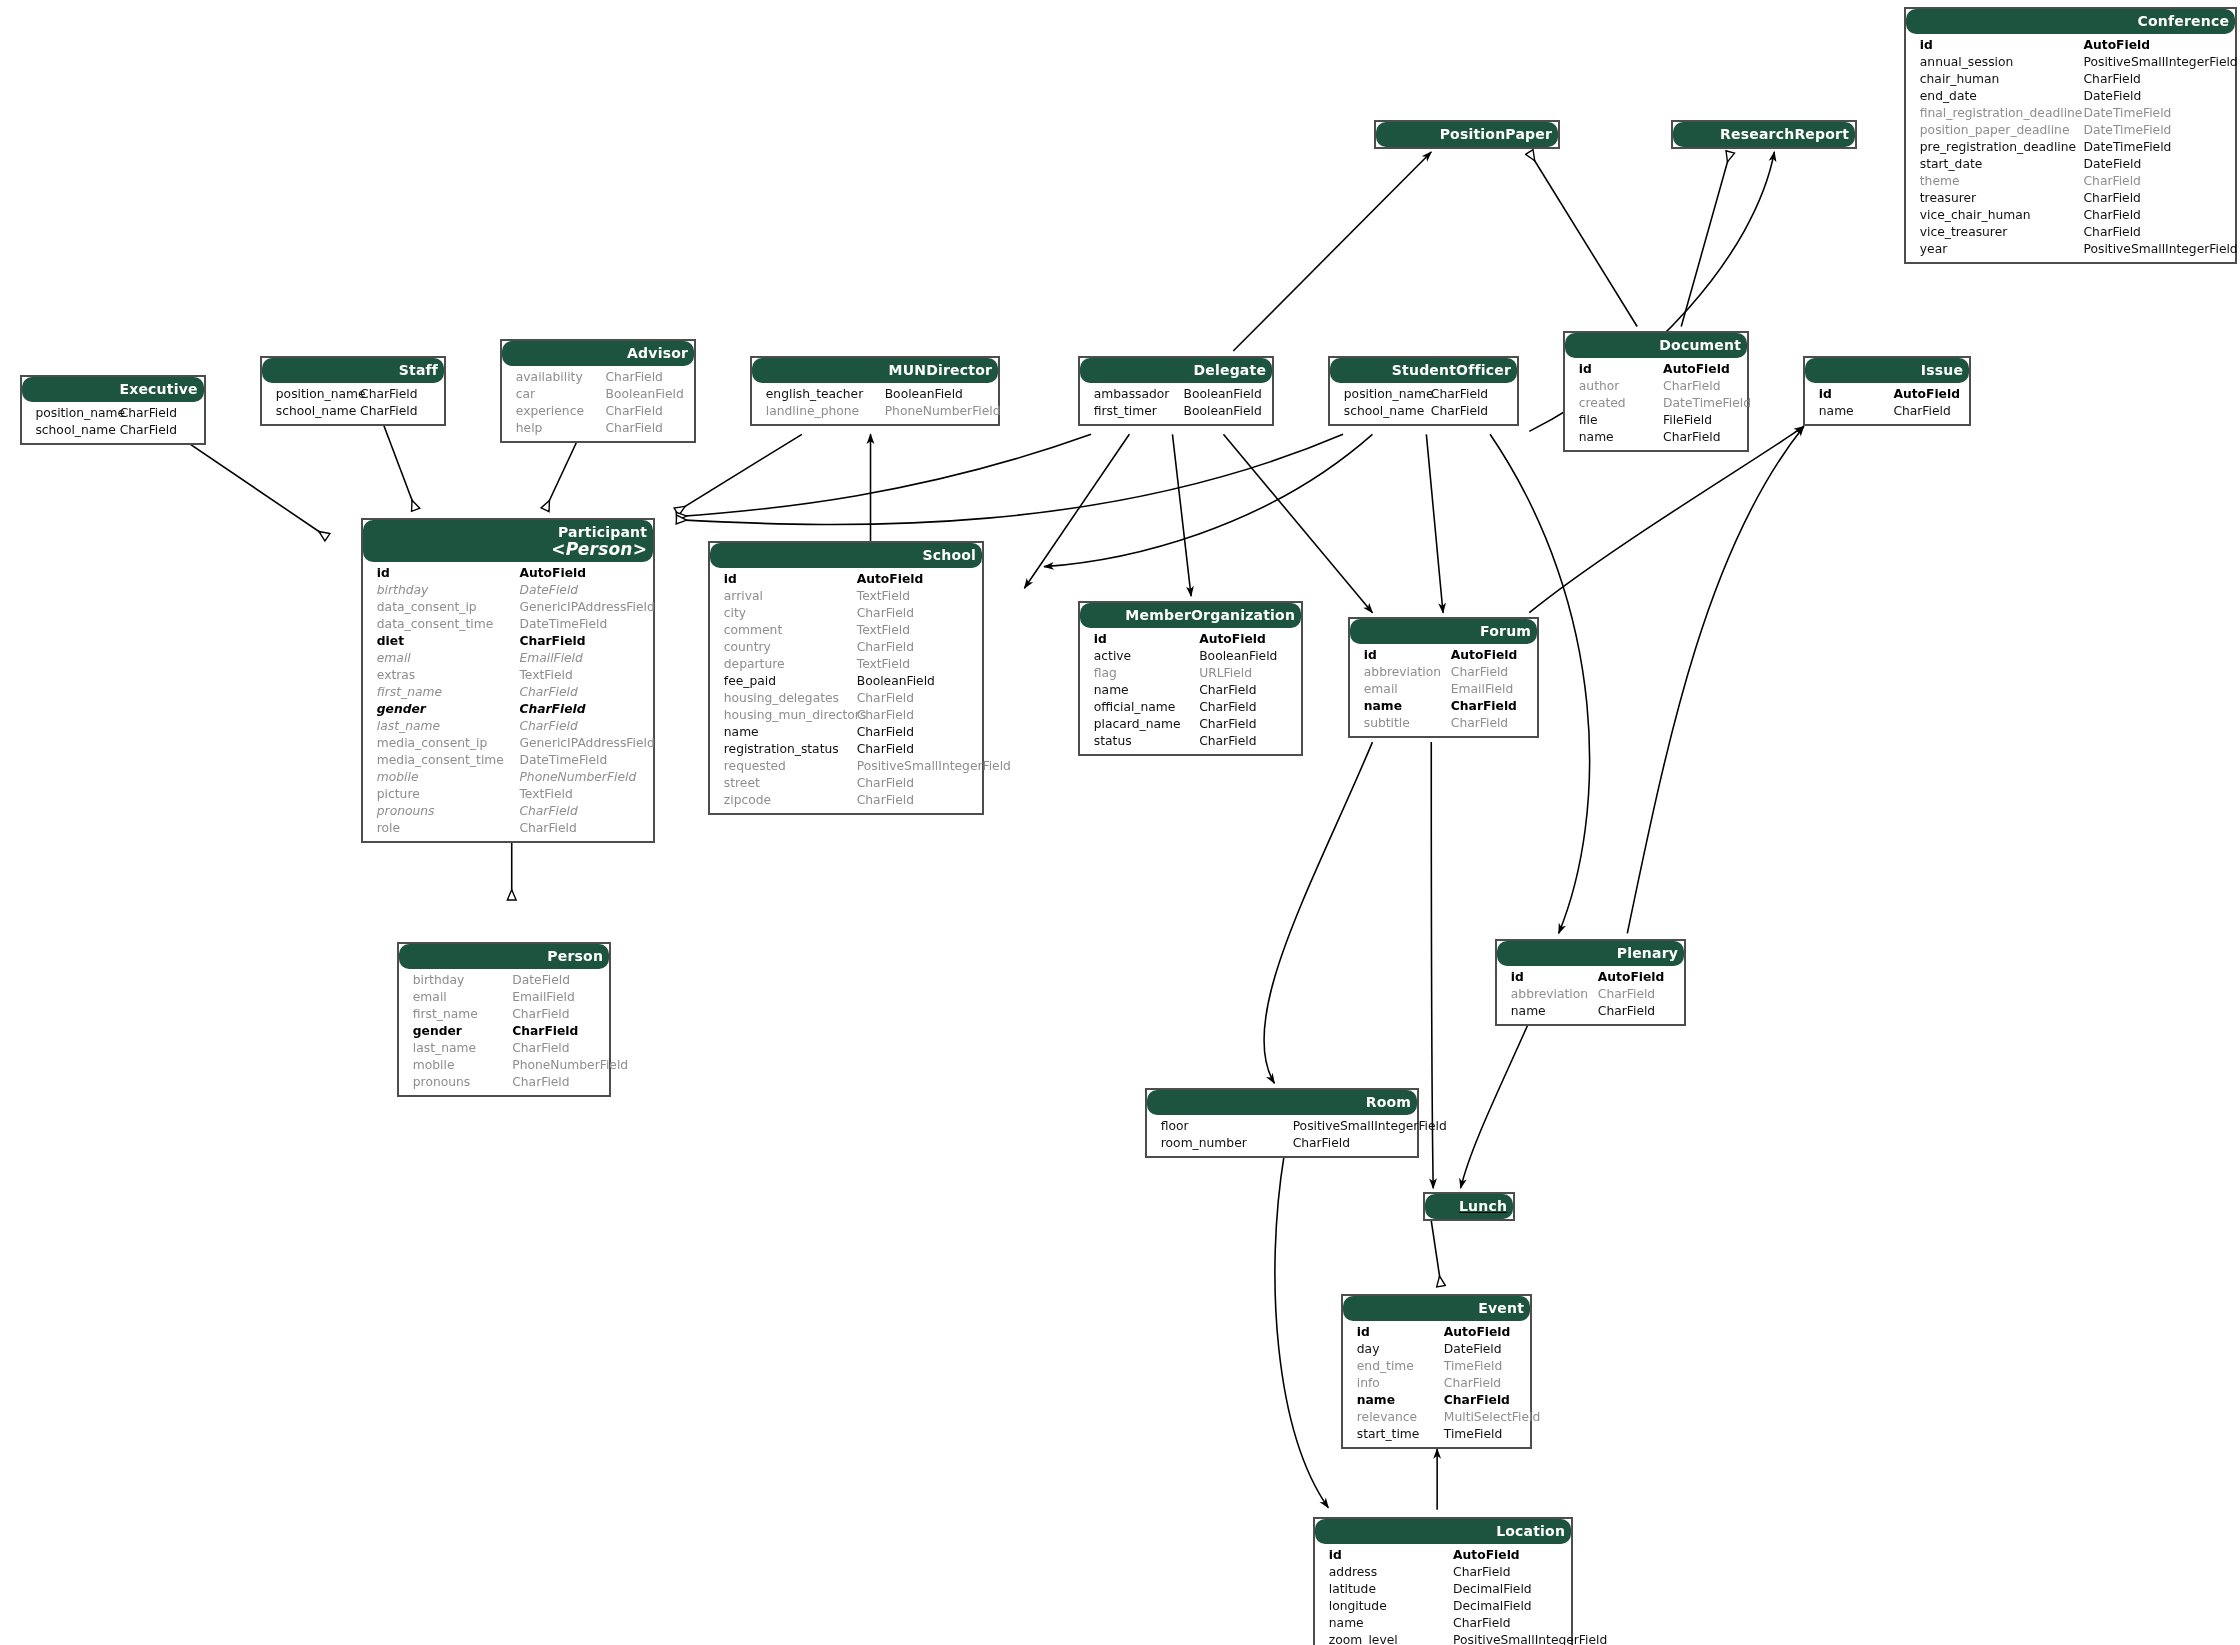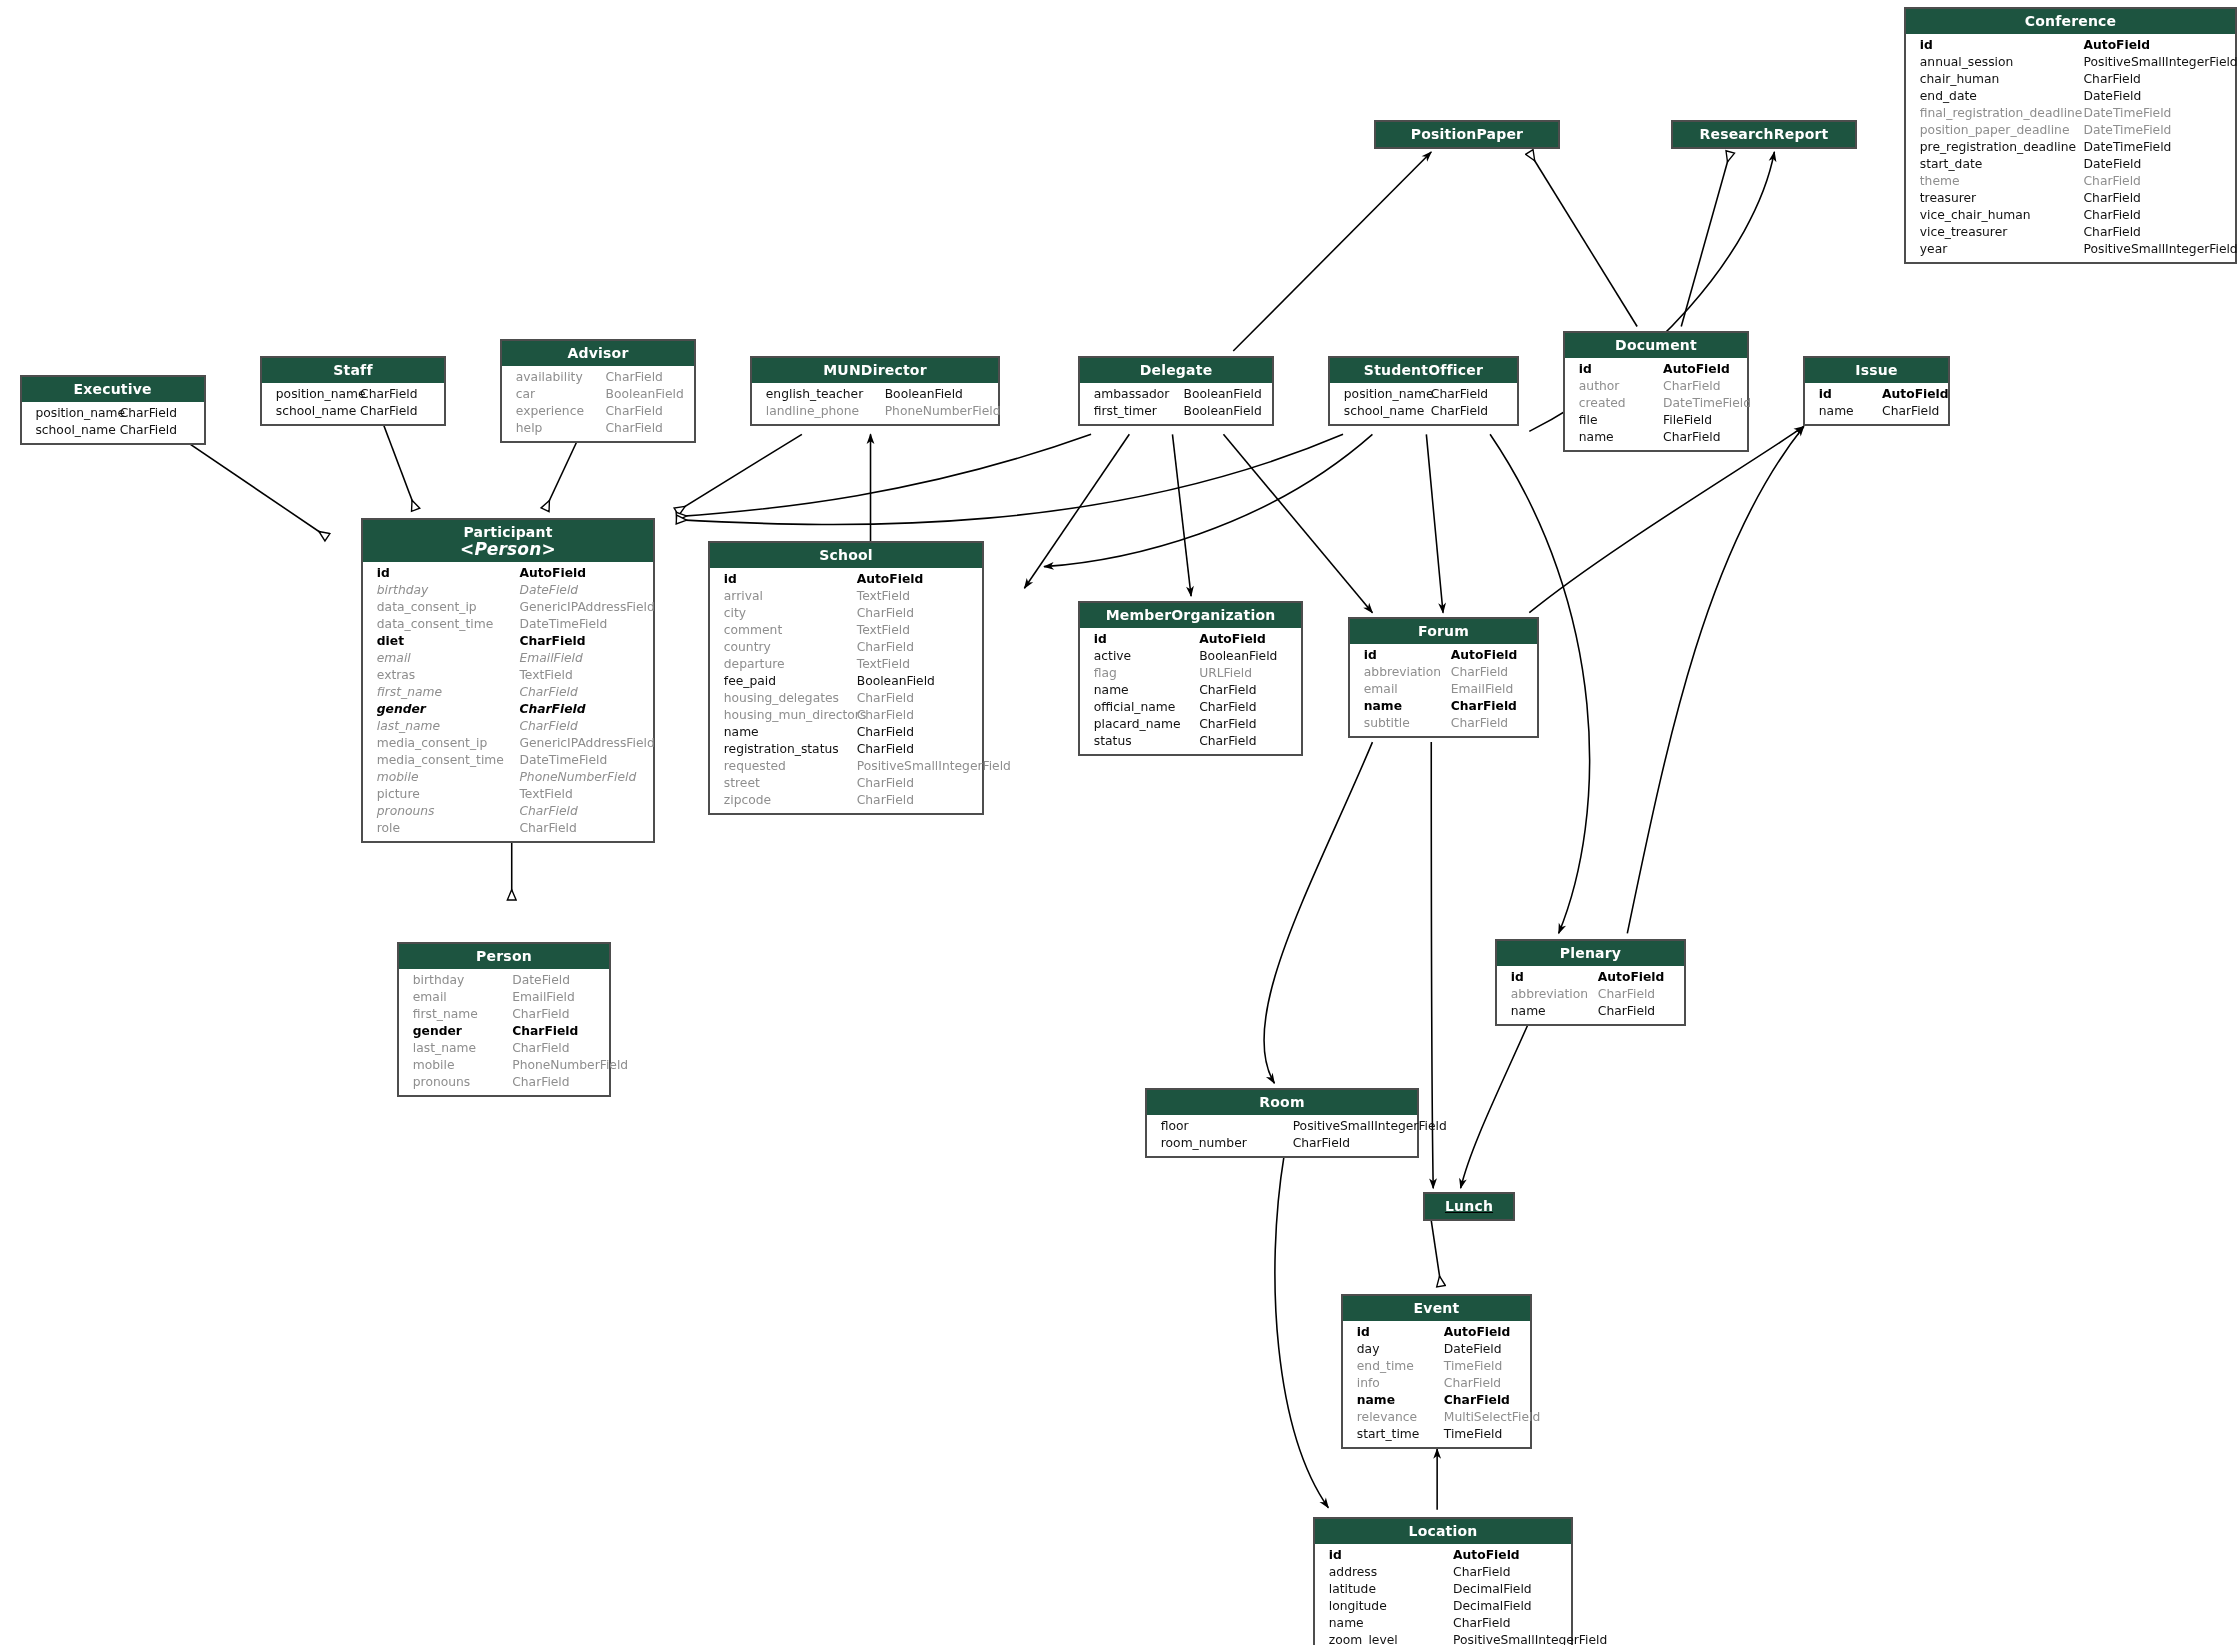--- a/index.html
+++ b/index.html
@@ -3,22 +3,22 @@
 <meta charset="utf-8">
 <style>
   html,body{margin:0;padding:0;background:#ffffff;}
   body{width:2241px;height:1646px;position:relative;overflow:hidden;
        font-family:"DejaVu Sans","Liberation Sans",sans-serif;}
   #canvas{position:absolute;left:0;top:0;width:2241px;height:1646px;}
   #edges{position:absolute;left:0;top:0;width:2241px;height:1646px;pointer-events:none;}
 
   .entity{position:absolute;background:#ffffff;border:2px solid #4d4d4d;
           box-sizing:border-box;box-shadow:0 0 0 1px #ffffff inset;}
-  .entity .hdr{background:#1d5440;color:#ffffff;font-weight:bold;text-align:center;
-          font-size:14px;line-height:16.7px;padding:3.9px 5.9px 4.9px 5.9px;letter-spacing:0.2px;}
+  .entity .hdr{background:#1d5440;color:#ffffff;font-weight:bold;text-align:right;
+          font-size:14px;line-height:16.7px;padding:3.9px 5.9px 4.9px 5.9px;letter-spacing:0.2px;border-radius:10px;}
   .entity .hdr .sub{display:block;font-style:italic;font-size:17px;font-weight:bold;}
   .entity .rows{padding:2.9px 0 3.9px 0;}
   .row{display:flex;font-size:12.3px;line-height:17px;padding:0 2px;}
   .row .fname{width:54%;padding-left:11.8px;box-sizing:border-box;white-space:nowrap;}
   .row .ftype{width:46%;box-sizing:border-box;white-space:nowrap;}
   
   .s-pk .fname,.s-pk .ftype{font-weight:bold;color:#000;}
   .s-req .fname,.s-req .ftype{color:#111;}
   .s-opt .fname,.s-opt .ftype{color:#8e8e8e;}
   .s-oi .fname,.s-oi .ftype{color:#8e8e8e;font-style:italic;}
@@ -176,21 +176,21 @@
         <div class="row s-req">
           <span class="fname">file</span>
           <span class="ftype">FileField</span>
         </div>
         <div class="row s-req">
           <span class="fname">name</span>
           <span class="ftype">CharField</span>
         </div>
       </div>
     </div>
-    <div class="entity" style="left: 1803px; top: 356px; width: 147px;">
+    <div class="entity" style="left: 1803px; top: 356px; width: 168px;">
       <div class="hdr">Issue</div>
       <div class="rows">
         <div class="row s-pk">
           <span class="fname">id</span>
           <span class="ftype">AutoField</span>
         </div>
         <div class="row s-req">
           <span class="fname">name</span>
           <span class="ftype">CharField</span>
         </div>

